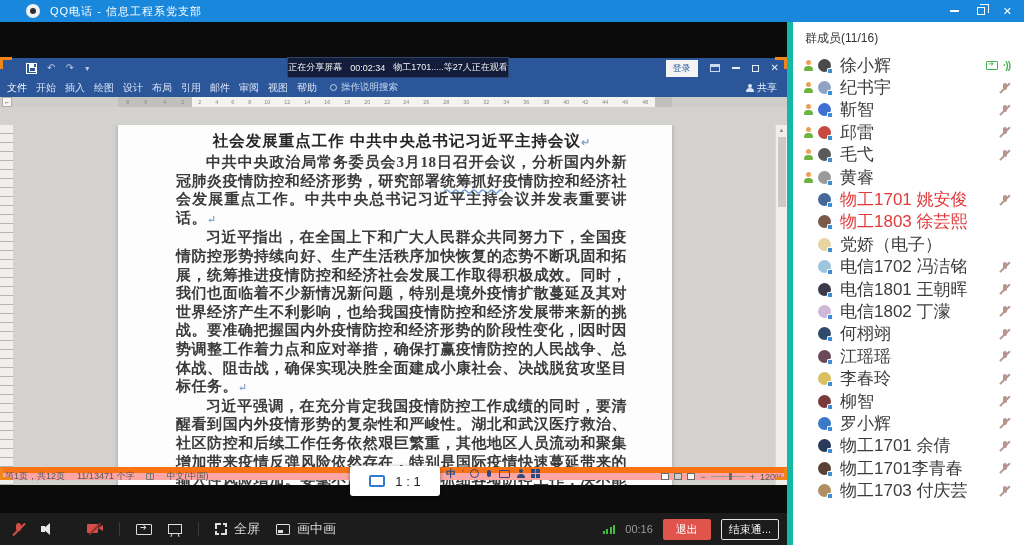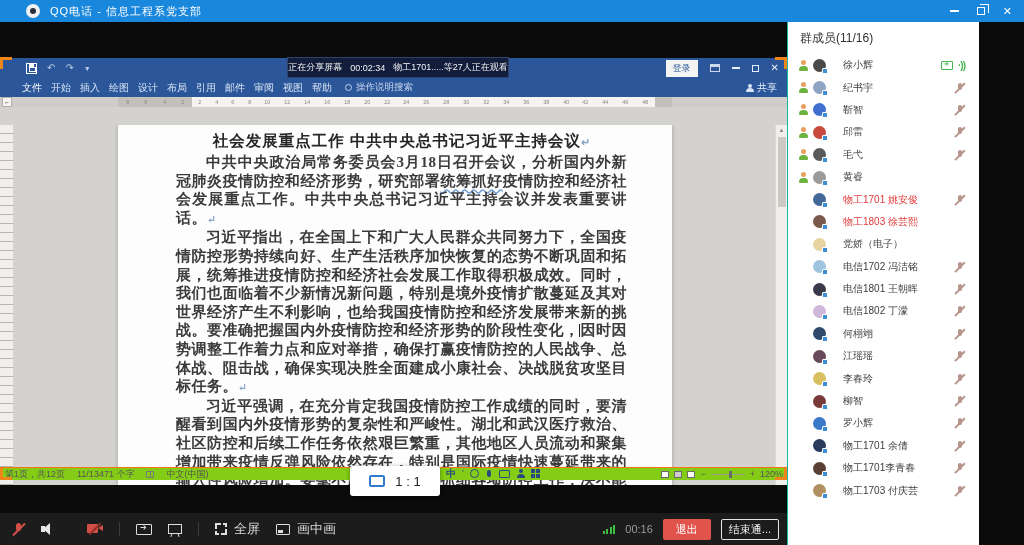--- a/index.html
+++ b/index.html
@@ -33,21 +33,21 @@
   .undo-g, .redo-g { color:#b9c6e0; font-size:10px; line-height:1; }
   .qat-caret { color:#b9c6e0; font-size:7px; }
   .word-controls { margin-left:auto; display:flex; align-items:center; gap:12px; margin-right:8px; }
   .login-btn { background:#f4f4f4; color:#2b579a; font-size:9px; padding:2px 7px; }
   .ribbon-disp-icon { width:10px; height:8px; border:1px solid #cdd8ec; border-top-width:3px; }
   .w-min { width:8px; height:1.5px; background:#e8eefa; }
   .w-restore { width:7px; height:7px; border:1px solid #e8eefa; }
   .w-close { color:#e8eefa; font-size:10px; line-height:1; }
 
   .word-tabs { position:absolute; left:0; top:20px; width:100%; height:19px; background:#2b579a;
-               display:flex; align-items:center; gap:9px; padding-left:22px; }
+               display:flex; align-items:center; gap:9px; padding-left:7px; }
   .wtab { color:#dbe4f5; font-size:10px; white-space:nowrap; }
   .wtab.first { color:#fff; }
   .tellme { display:flex; align-items:center; gap:4px; margin-left:4px; }
   .bulb-icon { width:7px; height:7px; border:1px solid #c3d1ea; border-radius:50%; }
   .tellme-label { color:#c9d6ee; font-size:9.5px; }
   .share-btn { margin-left:auto; margin-right:10px; display:flex; align-items:center; gap:4px; }
   .person-icon-w { width:7px; height:7px; position:relative; }
   .person-icon-w::before { content:""; position:absolute; left:2px; top:0; width:4px; height:4px; border-radius:50%; background:#dbe4f5; }
   .person-icon-w::after { content:""; position:absolute; left:0; bottom:-1px; width:8px; height:4px; border-radius:4px 4px 0 0; background:#dbe4f5; }
   .share-label { color:#e8eefa; font-size:10px; }
@@ -75,22 +75,22 @@
   .doc-p { text-indent:2em;font-weight:bold; }
   .wavy { text-decoration:underline; text-decoration-style:wavy; text-decoration-color:#6f9fd8;
           text-underline-offset:3px; }
   .pmark { color:#8aa7c6; font-size:11px; letter-spacing:0; }
   .caret-bar { display:inline-block; width:1px; height:13px; background:#222; vertical-align:-2px; }
   .vscroll { position:absolute; right:0; top:0; width:12px; height:100%; background:#f0efec; border-left:1px solid #dddbd7; }
   .vscroll .arr { display:block; text-align:center; color:#8a8885; font-size:6px; padding-top:2px; }
   .vthumb { position:absolute; left:2px; top:12px; width:8px; height:70px; background:#cdcac5; }
 
   
-  .word-status { position:absolute; left:0; bottom:0; width:100%; height:13px; background:#84cc16;
-                 border-top:1px solid #f97316; display:flex; align-items:center; font-size:9px; color:#555; }
+  .word-status { position:absolute; left:0; bottom:0; width:100%; height:13px; background:#fca5a5;
+                 border-top:6px solid #f97316; display:flex; align-items:center; font-size:9px; color:#555; }
   .ws-left { display:flex; align-items:center; gap:12px; margin-left:5px; }
   .book-icon { width:8px; height:7px; border:1px solid #777; border-radius:1px; position:relative; }
   .book-icon::before { content:""; position:absolute; left:3px; top:0; width:1px; height:5px; background:#777; }
   .ws-right { margin-left:auto; display:flex; align-items:center; gap:5px; margin-right:4px; }
   .view-ic { width:8px; height:7px; border:1px solid #6a6a6a; background:#fbfbfa; }
   .view-ic.active { background:#cfcdc9; }
   .zoom-minus, .zoom-plus { font-size:9px; color:#555; }
   .zoom-track { width:34px; height:1px; background:#9a9895; position:relative; }
   .zoom-thumb { position:absolute; left:18px; top:-3px; width:3px; height:7px; background:#6a6a6a; }
 
@@ -162,33 +162,33 @@
   .ct-label { color:#d8d8d8; font-size:13px; margin-left:-9px; }
   .ct-right { margin-left:auto; display:flex; align-items:center; gap:10px; margin-right:8px; }
   .signal { display:flex; align-items:flex-end; gap:1.5px; }
   .signal i { display:block; width:2px; background:#3fbf3f; }
   .sig1{height:3px;} .sig2{height:5px;} .sig3{height:7px;} .sig4{height:9px;}
   .call-time { color:#9a9a9a; font-size:11px; }
   .exit-btn { background:#e0544c; color:#fff; font-size:11px; padding:3px 13px; border-radius:2px; }
   .end-btn { border:1px solid #e6e6e6; color:#f0f0f0; font-size:11px; padding:2px 7px; border-radius:2px; }
 
   
-  .member-panel { position:absolute; left:787px; top:22px; width:192px; height:523px; background:#fff;
-                  border-left:1px solid #14b8a6; overflow:hidden; }
+  .member-panel { position:absolute; left:787px; top:22px; width:237px; height:523px; background:#fff;
+                  border-left:6px solid #14b8a6; overflow:hidden; }
   .panel-header { font-size:12px; color:#333; padding:8px 0 7px 12px; }
   .member { display:flex; align-items:center; height:22.4px; padding-left:10px; }
   .slot-person { width:15px; display:flex; align-items:center; }
   .p-ic { width:10px; height:11px; position:relative; }
   .p-ic::before { content:""; position:absolute; left:2.5px; top:0; width:5px; height:5px; border-radius:50%; background:#e8a05c; }
   .p-ic::after { content:""; position:absolute; left:0.5px; bottom:0; width:9px; height:5px; border-radius:4px 4px 1px 1px; background:#6cb43f; }
   .member.plain .p-ic, .member.offline .p-ic { visibility:hidden; }
   .avatar { width:13px; height:13px; border-radius:50%; position:relative; flex:none; }
   .avatar .badge { position:absolute; right:-2px; bottom:-2px; width:6px; height:6px; border-radius:1px;
                    background:#3e8ed6; border:1px solid #fff; }
-  .mname { margin-left:17px; font-size:10px; color:#3c3c3c; white-space:nowrap; }
+  .mname { margin-left:9px; font-size:17px; color:#3c3c3c; white-space:nowrap; }
   .member.offline .mname { color:#e23a3a; }
   .m-right { margin-left:auto; margin-right:14px; display:flex; align-items:center; gap:5px; }
   .mic-muted { position:relative; width:11px; height:12px; }
   .mic-muted::before { content:""; position:absolute; left:3.5px; top:1px; width:4px; height:7px; border-radius:2px; background:#b7958d; }
   .mic-muted::after { content:""; position:absolute; left:5px; top:-1px; width:1.5px; height:14px; background:#b7958d; transform:rotate(45deg); }
   .share-green { width:12px; height:9px; border:1.5px solid #44b54e; border-radius:1px; position:relative; }
   .share-green::before { content:"➔"; position:absolute; left:1px; top:-2px; color:#44b54e; font-size:7px; }
   .vol-green { color:#44b54e; font-size:10px; font-weight:bold; letter-spacing:-1px; }
 </style>
 </head>

